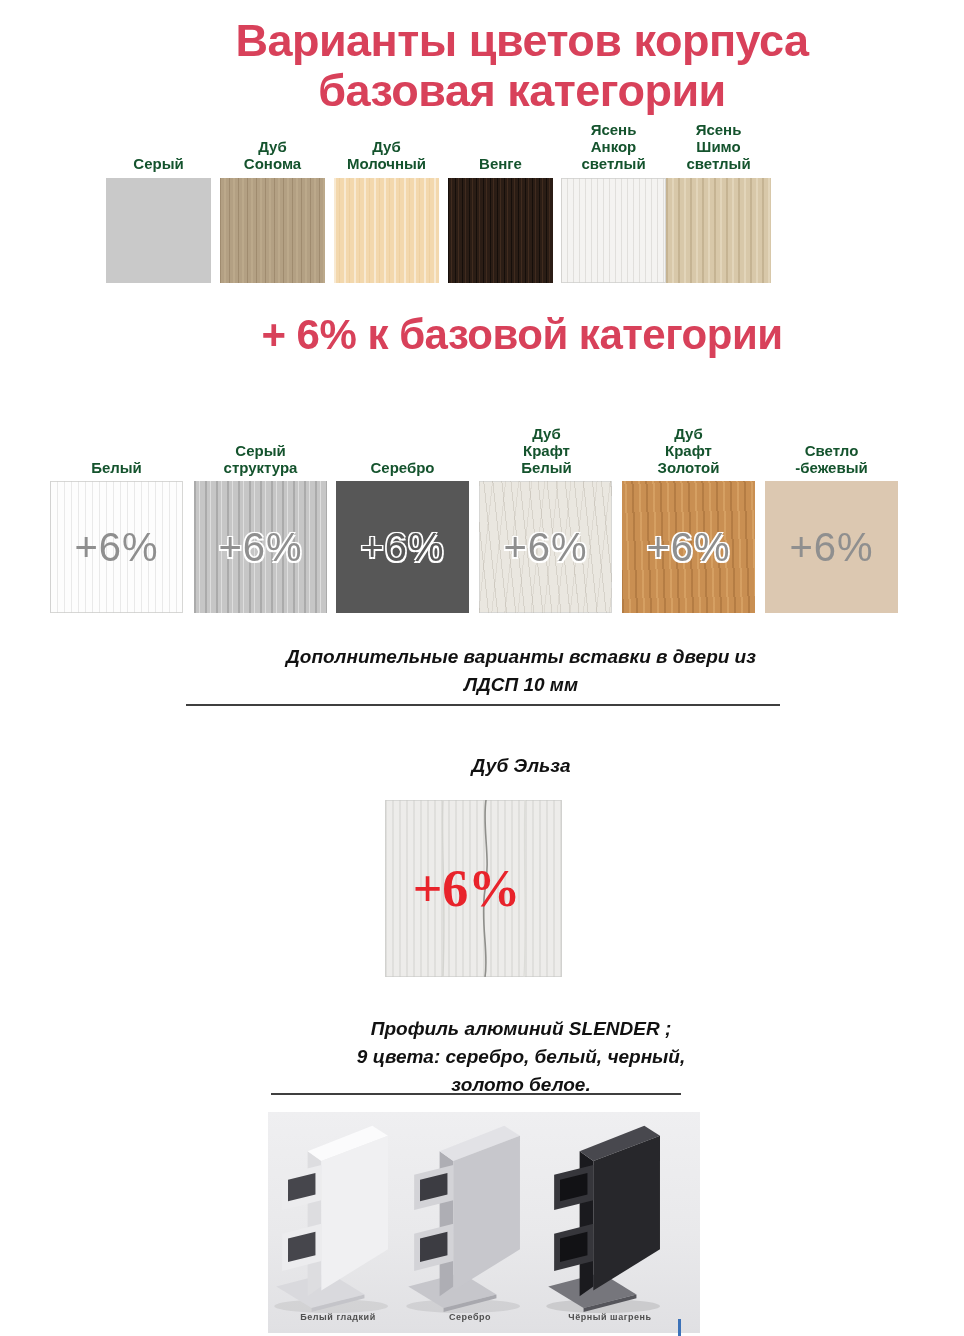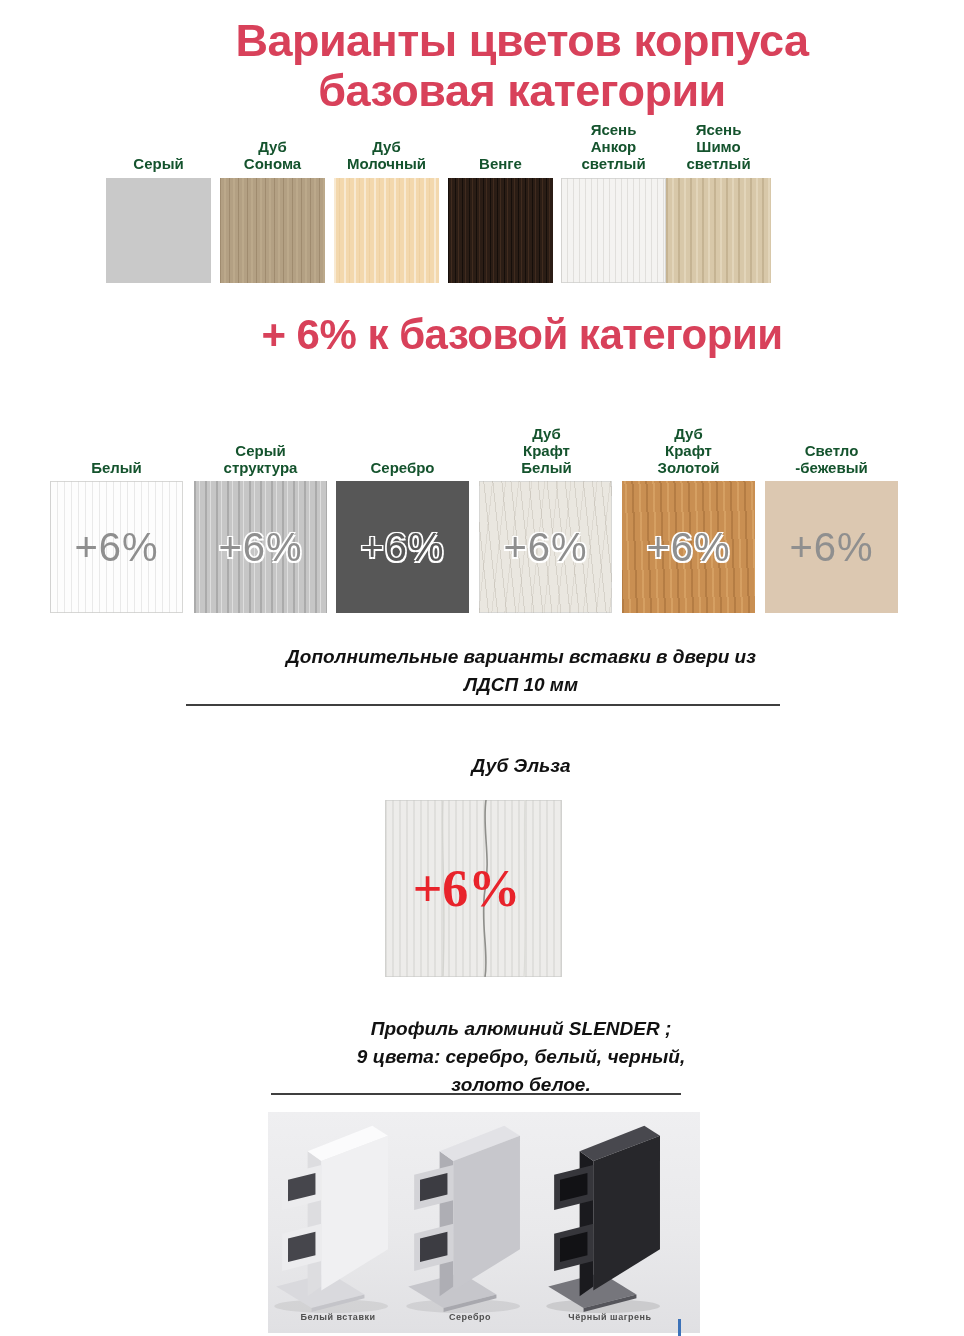--- a/index.html
+++ b/index.html
@@ -185,20 +185,20 @@
       <polygon points="2,172 56,158 92,180 38,194" fill="var(--base)"></polygon>
       <polygon points="38,194 92,180 92,184 38,198" fill="var(--edge)"></polygon>
       <polygon points="34,34 48,44 48,172 34,182" fill="var(--left)"></polygon>
       <polygon points="34,34 100,8 116,18 48,44" fill="var(--top)"></polygon>
       <polygon points="48,44 116,18 116,134 48,176" fill="var(--face)"></polygon>
       <polygon points="8,58 48,48 48,84 8,94" fill="var(--tube)"></polygon>
       <polygon points="14,63 42,56 42,78 14,85" fill="var(--inner)"></polygon>
       <polygon points="8,118 48,108 48,146 8,156" fill="var(--tube)"></polygon>
       <polygon points="14,123 42,116 42,140 14,147" fill="var(--inner)"></polygon>
     </svg>
-    <div class="cap c1">Белый вставки</div>
+    <div class="cap c1">Белый гладкий</div>
     <div class="cap c2">Серебро</div>
     <div class="cap c3">Чёрный шагрень</div>
   </div>
 
   <div class="caret"></div>
 
 </div>
 
 </body></html>

